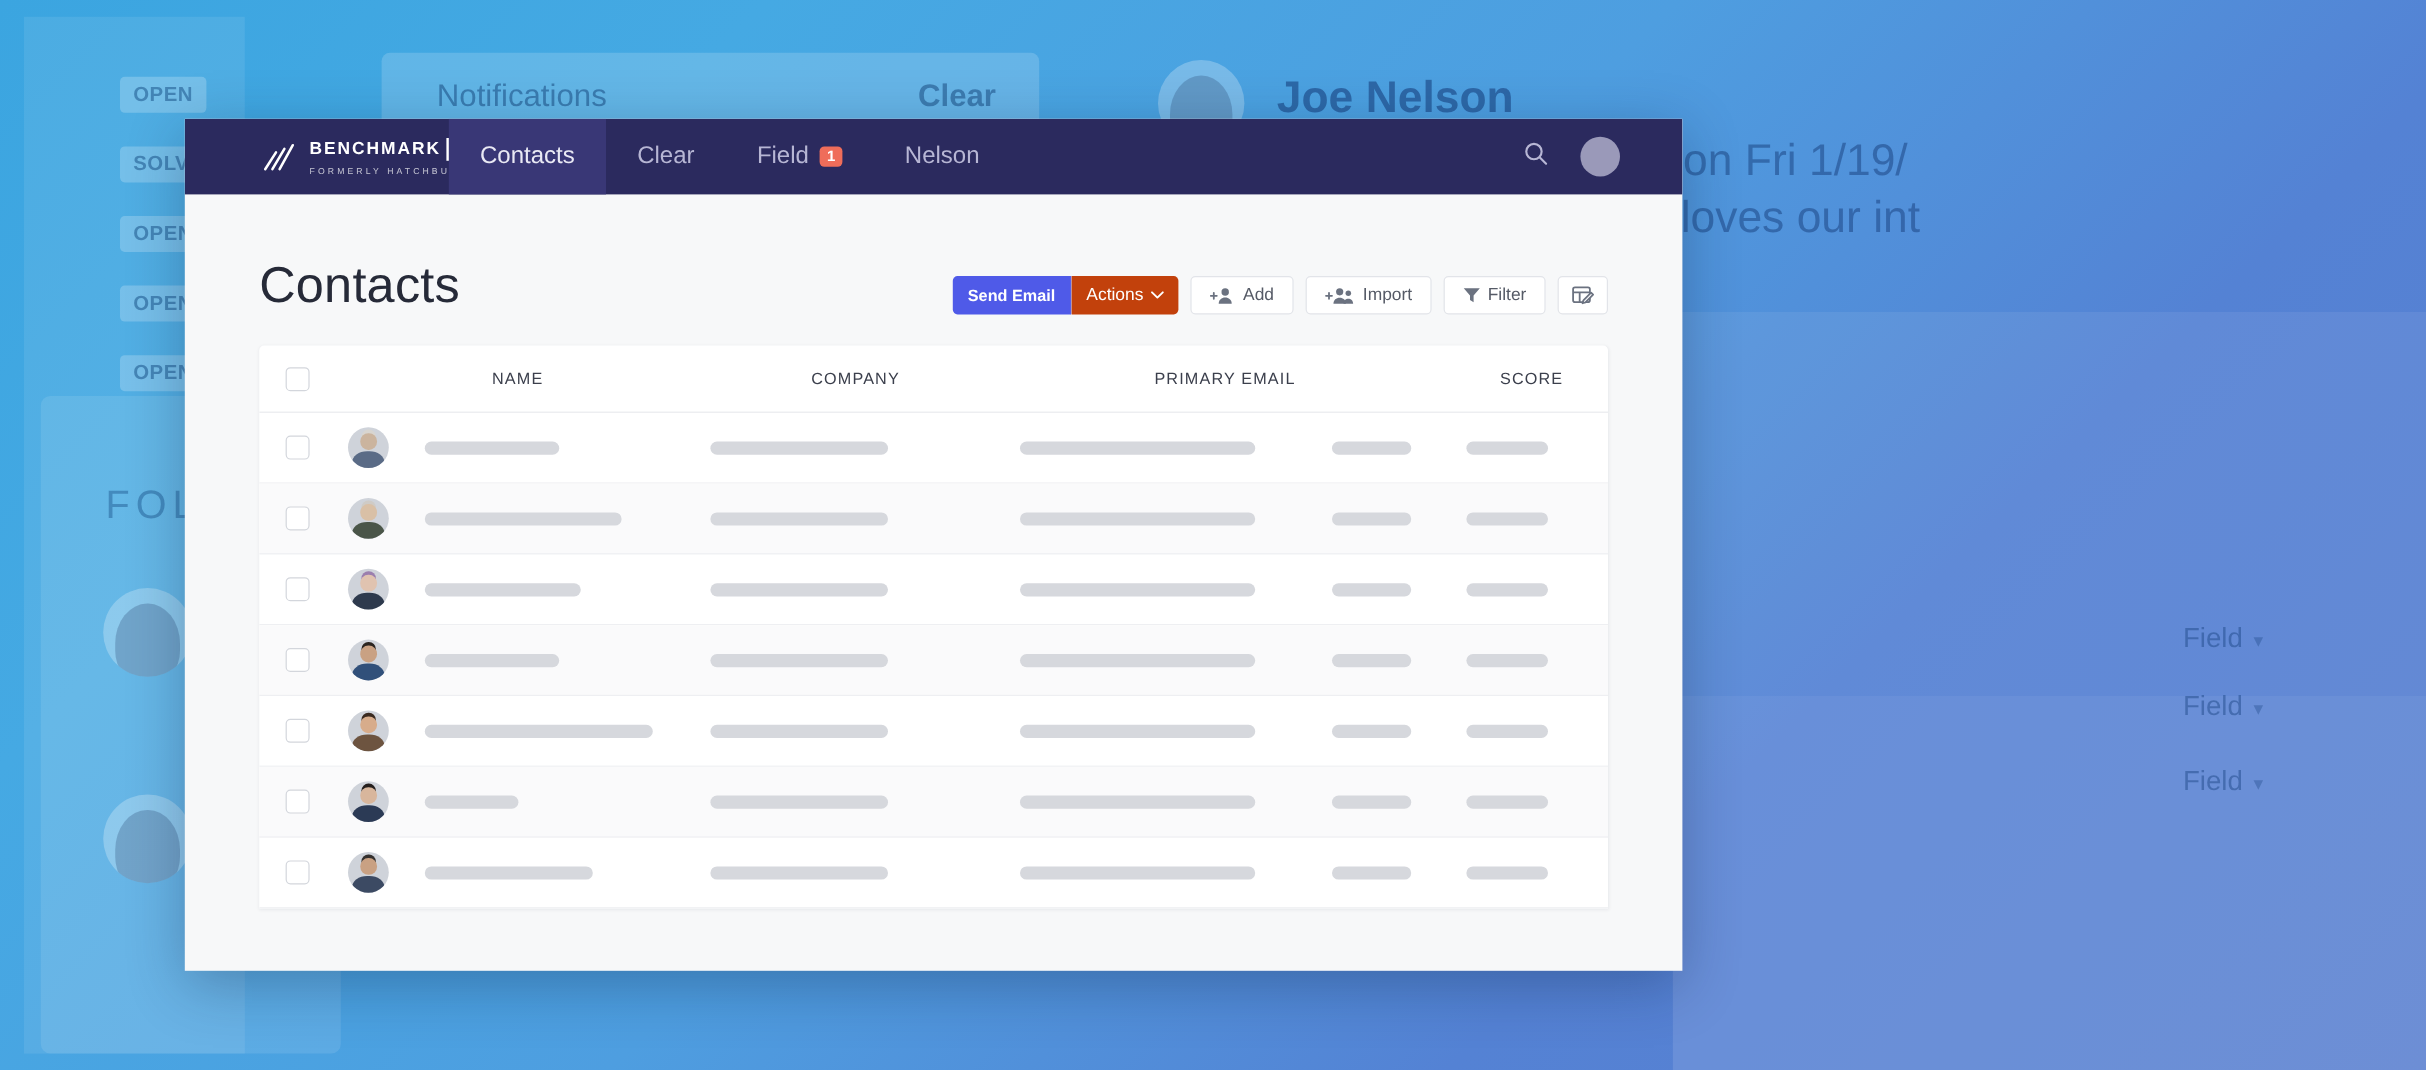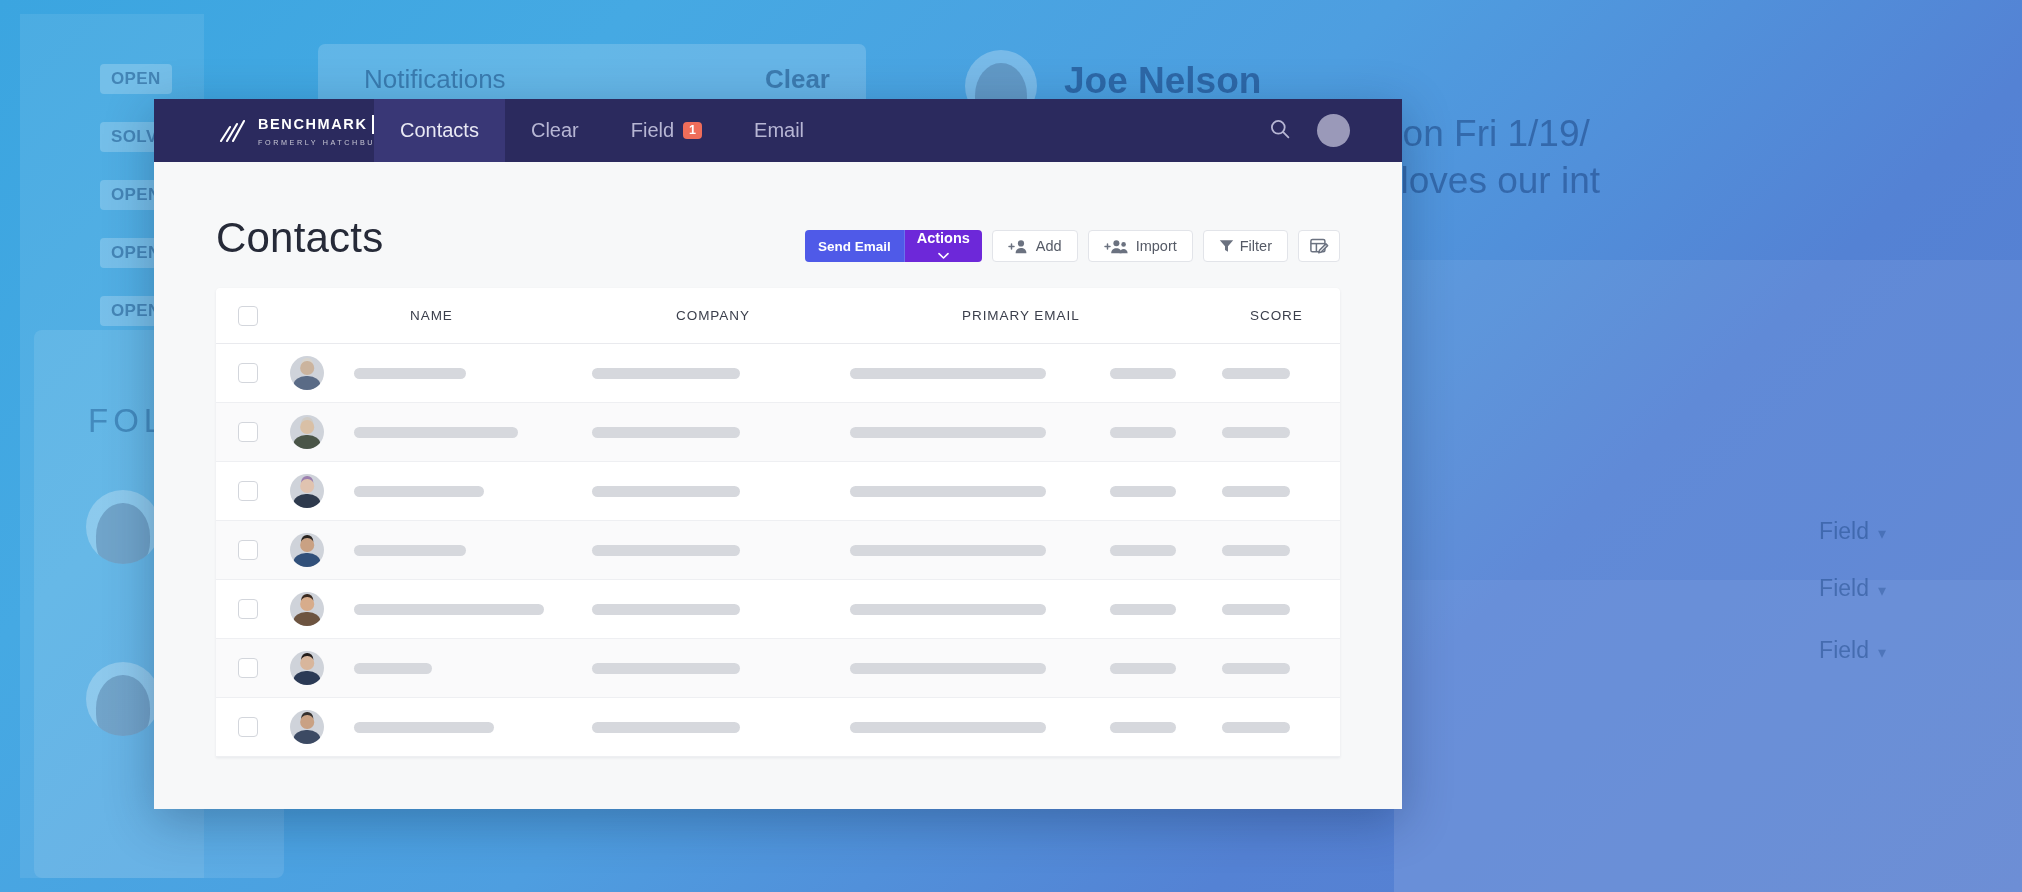--- a/index.html
+++ b/index.html
@@ -169,22 +169,22 @@
     height: 32px; display: inline-flex; align-items: center; gap: 6px;
     font-size: 14px; border-radius: 4px; cursor: pointer; white-space: nowrap;
   }
   .btn-primary-group { display: flex; padding-left: 32px; }
   .btn-send {
     background: #4f5ae8; color: #fff; padding: 0 13px;
     border-radius: 4px 0 0 4px; font-weight: 700; font-size: 13.5px;
     border-right: 1px solid #6a73ec;
   }
   .btn-actions {
-    background: #6d28d9; color: #fff; padding: 0 12px;
-    border-radius: 0 4px 4px 0; font-weight: 700; font-size: 14.5px; flex-direction: column;
+    background: #c2410c; color: #fff; padding: 0 12px;
+    border-radius: 0 4px 4px 0; font-weight: 400; font-size: 14.5px;
   }
   .btn-white {
     background: #fff; color: #555a66; border: 1px solid #e2e4e9;
     padding: 0 15px; font-size: 14.5px;
   }
   .btn-icon-only {
     background: #fff; border: 1px solid #e2e4e9;
     width: 42px; justify-content: center; padding: 0;
   }
 
@@ -306,21 +306,21 @@
         <span>Contacts</span>
       </div>
       <div class="nav-item">
         <span>Clear</span>
       </div>
       <div class="nav-item">
         <span>Field</span>
         <span class="nav-badge">1</span>
       </div>
       <div class="nav-item">
-        <span>Email</span>
+        <span>Nelson</span>
       </div>
     </div>
 
     <div id="nav-right">
       <span id="nav-search">
         <svg width="22" height="22" viewBox="0 0 22 22">
           <circle cx="9.3" cy="9.3" r="6.4" fill="none" stroke="#b7b6d4" stroke-width="1.8"></circle>
           <line x1="14.2" y1="14.2" x2="19.4" y2="19.4" stroke="#b7b6d4" stroke-width="1.8" stroke-linecap="round"></line>
         </svg>
       </span>

